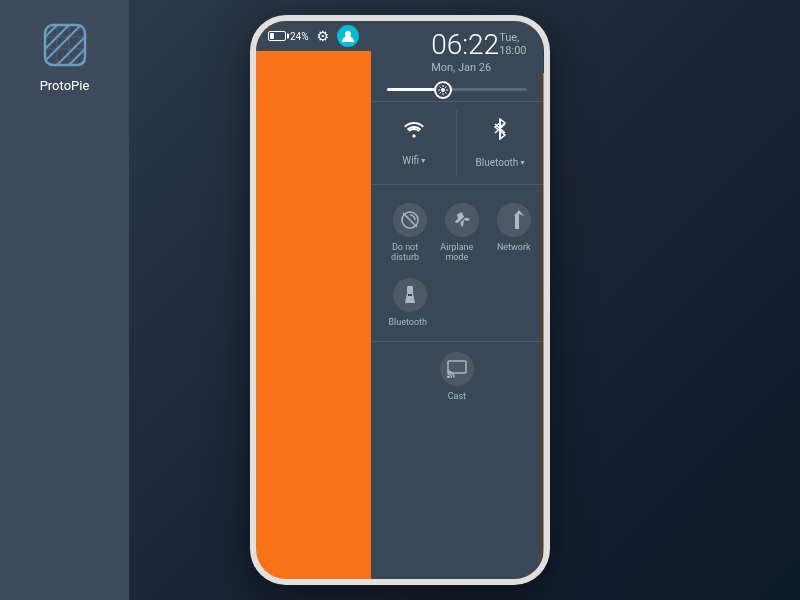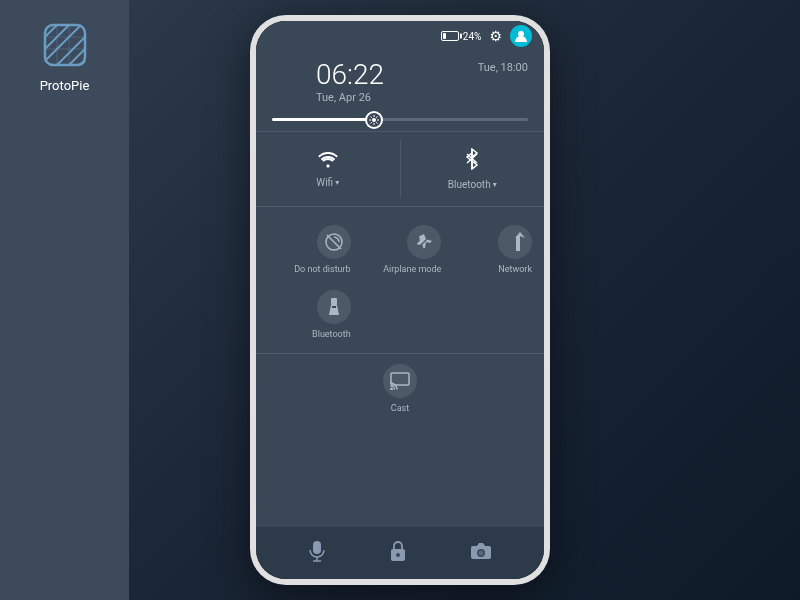--- a/index.html
+++ b/index.html
@@ -60,22 +60,22 @@
       padding: 6px;
       box-shadow: 0 10px 40px rgba(0,0,0,0.5);
     }
 
     .phone-screen {
       width: 100%;
       height: 100%;
       border-radius: 30px;
       overflow: hidden;
       display: flex;
-      flex-direction: column;
-      background: #000000;
+      flex-direction: row;
+      background: #f97316;
     }
 
     
     .status-bar {
       background: #3a4756;
       height: 30px;
       display: flex;
       align-items: center;
       justify-content: flex-end;
       padding: 0 12px;
@@ -234,21 +234,21 @@
       display: flex;
       padding: 4px 0;
     }
 
     .toggle-item {
       flex: 1;
       display: flex;
       flex-direction: column;
       align-items: center;
       padding: 8px 0;
-      gap: 4px;
+      gap: 12px;
     }
 
     .toggle-icon {
       color: white;
       font-size: 22px;
     }
 
     .toggle-label {
       color: #aab8c2;
       font-size: 10px;
@@ -386,21 +386,21 @@
           <path d="M1 13c0-3.3 2.7-6 6-6s6 2.7 6 6" fill="white"></path>
         </svg>
       </div>
     </div>
 
     <div class="notification-panel">
 
       <div class="time-section">
         <div class="time-left">
           <div class="time-main">06:22</div>
-          <div class="time-date">Tue, Apr 26</div>
+          <div class="time-date">Mon, Jan 26</div>
         </div>
         <div class="time-alarm">Tue, 18:00</div>
       </div>
 
       <div class="brightness-section">
         <div class="brightness-slider-track">
           <div class="brightness-slider-fill"></div>
           <div class="brightness-thumb">
             <div class="brightness-thumb-inner">
               <svg width="10" height="10" viewBox="0 0 10 10" fill="white">

